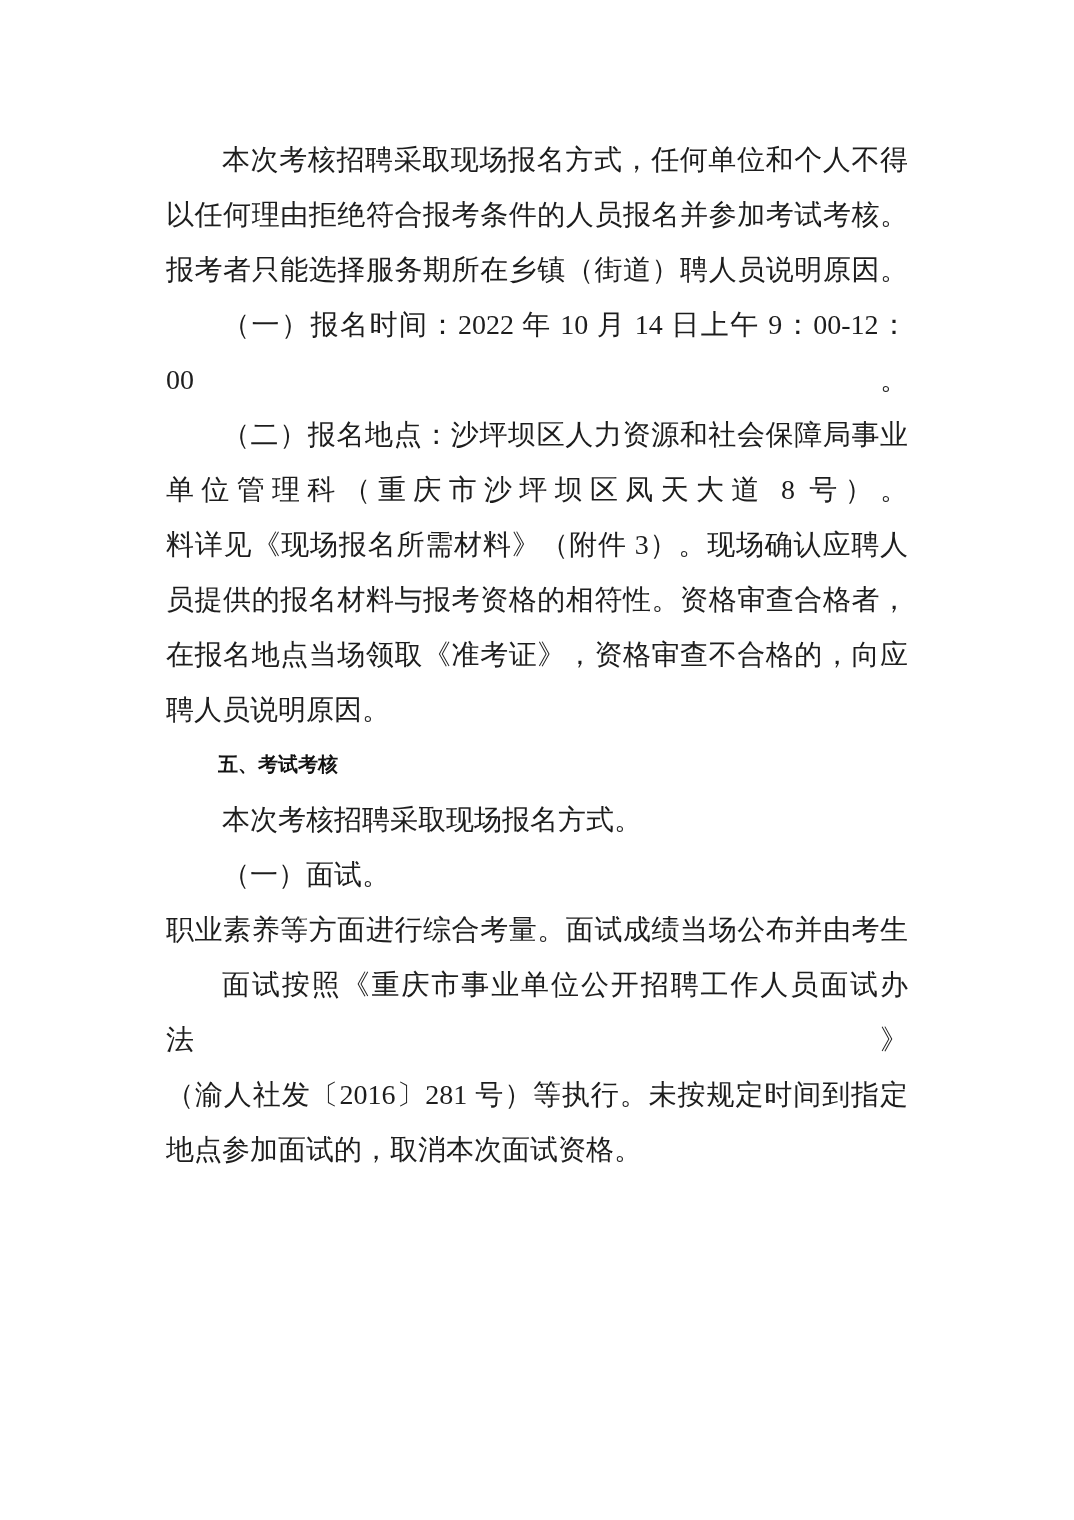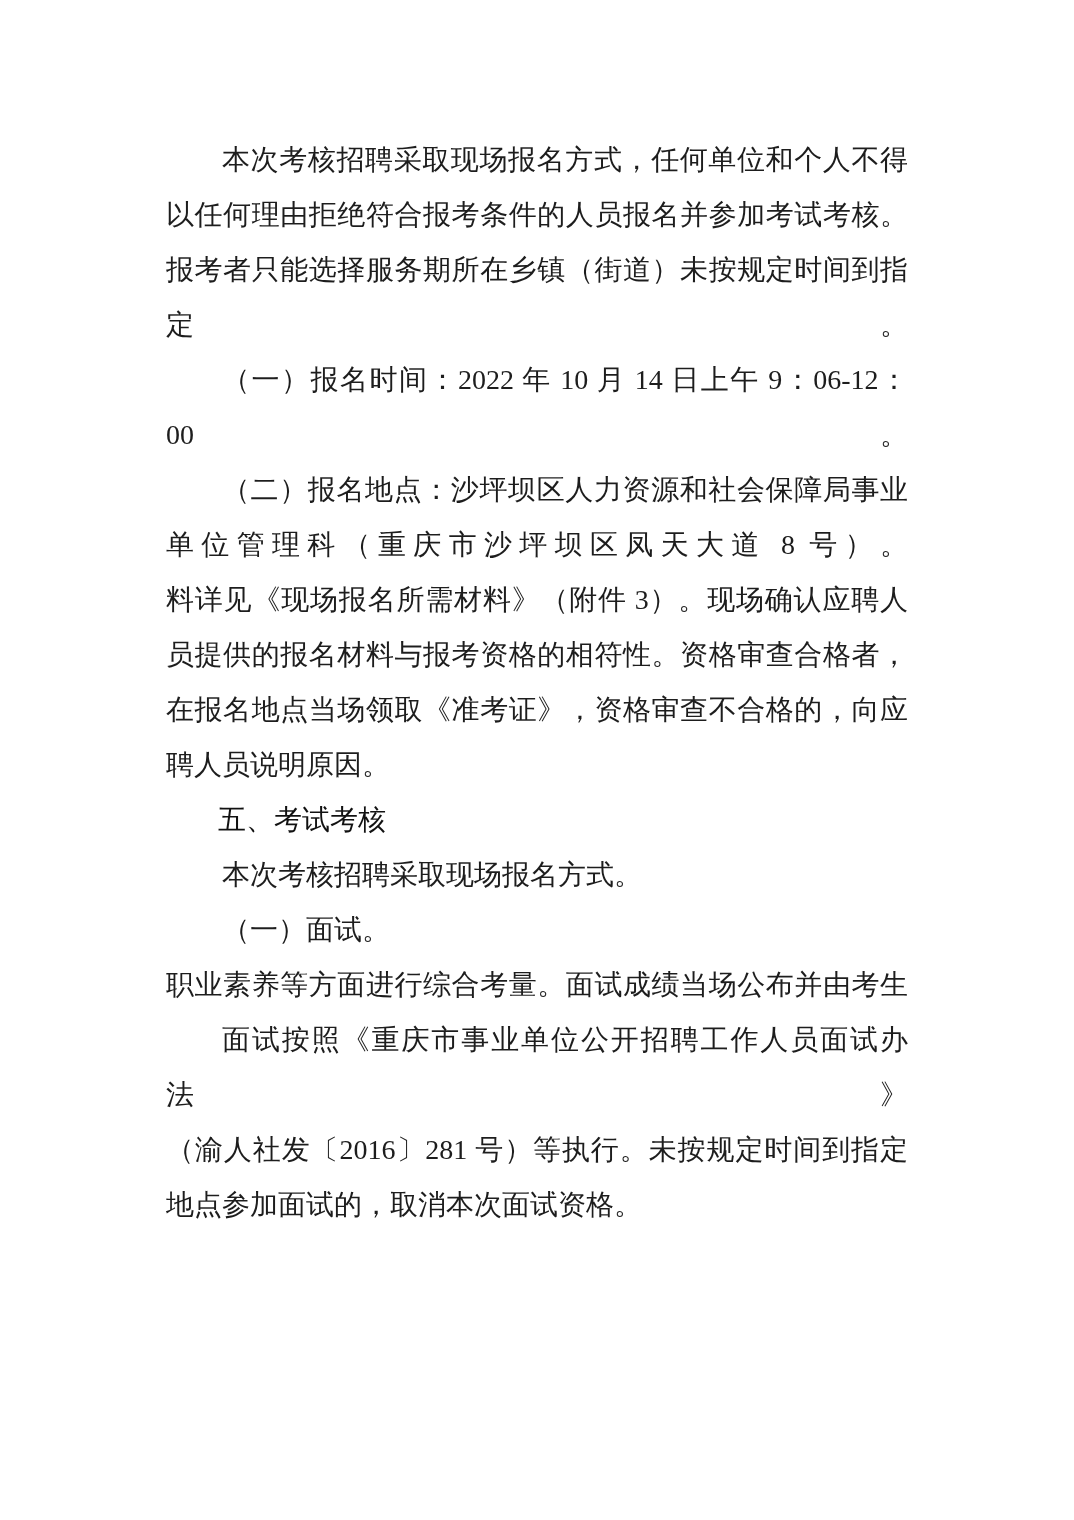--- a/index.html
+++ b/index.html
@@ -28,36 +28,36 @@
     text-justify: inter-ideograph;
   }
   .line.justify {
     text-align-last: justify;
   }
   .line.indent {
     text-indent: 56px;
   }
   .line.heading {
     font-family: "Liberation Sans", "DejaVu Sans", sans-serif;
-    font-weight: normal;
-    font-size: 28px;
+    font-weight: bold;
+    font-size: 20px;
     color: #111111;
     text-indent: 52px;
     text-align-last: auto;
   }
 </style>
 </head>
 <body>
 
 <div class="page">
   <div class="content" id="doc-content">
       <div class="line indent justify">本次考核招聘采取现场报名方式，任何单位和个人不得</div>
       <div class="line justify">以任何理由拒绝符合报考条件的人员报名并参加考试考核。</div>
-      <div class="line justify">报考者只能选择服务期所在乡镇（街道）未按规定时间到指定。</div>
-      <div class="line indent justify">（一）报名时间：2022 年 10 月 14 日上午 9：06-12：00。</div>
+      <div class="line justify">报考者只能选择服务期所在乡镇（街道）聘人员说明原因。</div>
+      <div class="line indent justify">（一）报名时间：2022 年 10 月 14 日上午 9：00-12：00。</div>
       <div class="line indent justify">（二）报名地点：沙坪坝区人力资源和社会保障局事业</div>
       <div class="line justify">单位管理科（重庆市沙坪坝区凤天大道 8 号）。</div>
       <div class="line justify">料详见《现场报名所需材料》（附件 3）。现场确认应聘人</div>
       <div class="line justify">员提供的报名材料与报考资格的相符性。资格审查合格者，</div>
       <div class="line justify">在报名地点当场领取《准考证》，资格审查不合格的，向应</div>
       <div class="line">聘人员说明原因。</div>
       <div class="line heading indent">五、考试考核</div>
       <div class="line indent">本次考核招聘采取现场报名方式。</div>
       <div class="line indent">（一）面试。</div>
       <div class="line justify">职业素养等方面进行综合考量。面试成绩当场公布并由考生</div>

